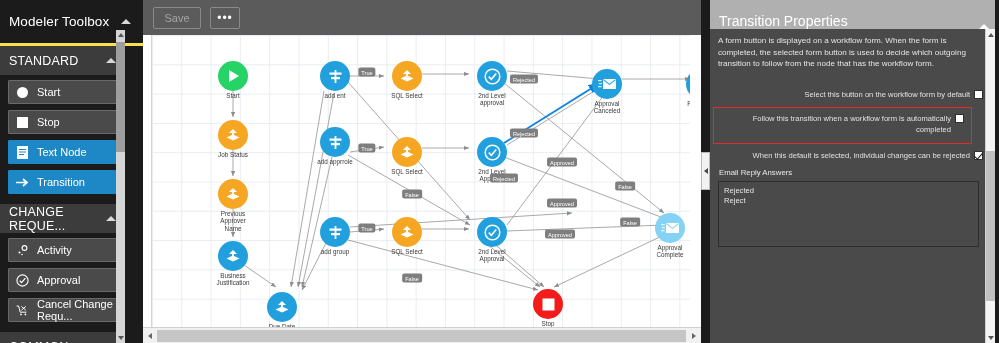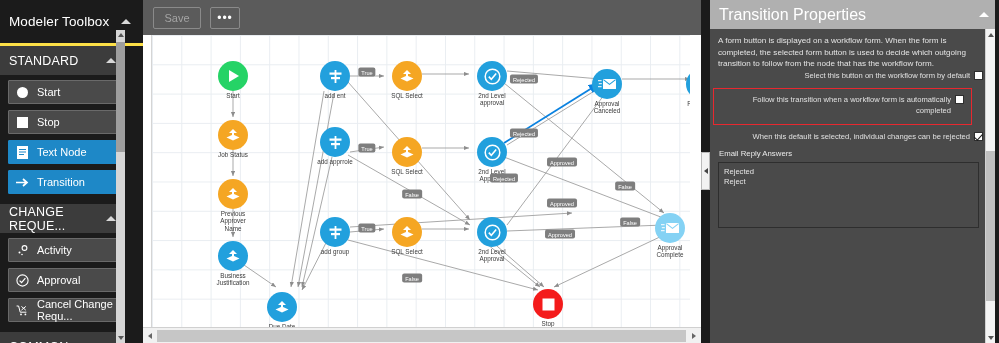--- a/index.html
+++ b/index.html
@@ -219,42 +219,42 @@
     position: relative;
     flex: 1 1 auto;
     height: 343px;
     background: #4a4a4a;
     overflow: hidden;
   }
   .rp-header {
     height: 29px;
     background: #b0b0b0;
     color: #ffffff;
-    font-size: 16px;
-    display: flex; align-items: center; justify-content: space-between;
+    font-size: 14px;
+    display: flex; align-items: flex-end; justify-content: space-between;
     padding: 0 10px 0 9px;
   }
   .caret-up-w {
     width: 0; height: 0;
     border-left: 5px solid transparent;
     border-right: 5px solid transparent;
     border-bottom: 5px solid #ffffff;
   }
   .rp-body {
     position: relative;
     height: 314px;
     background: #4a4a4a;
     padding: 6px 16px 0 8px;
     overflow: hidden;
   }
   .rp-desc {
     color: #e4e4e4;
     font-size: 8.1px;
     line-height: 11.6px;
-    margin-bottom: 0;
+    margin-bottom: 19px;
     padding-right: 8px;
   }
   .field-row {
     display: flex;
     align-items: flex-start;
     margin-bottom: 7px;
     gap: 4px;
   }
   .field-lbl {
     flex: 1 1 auto;

